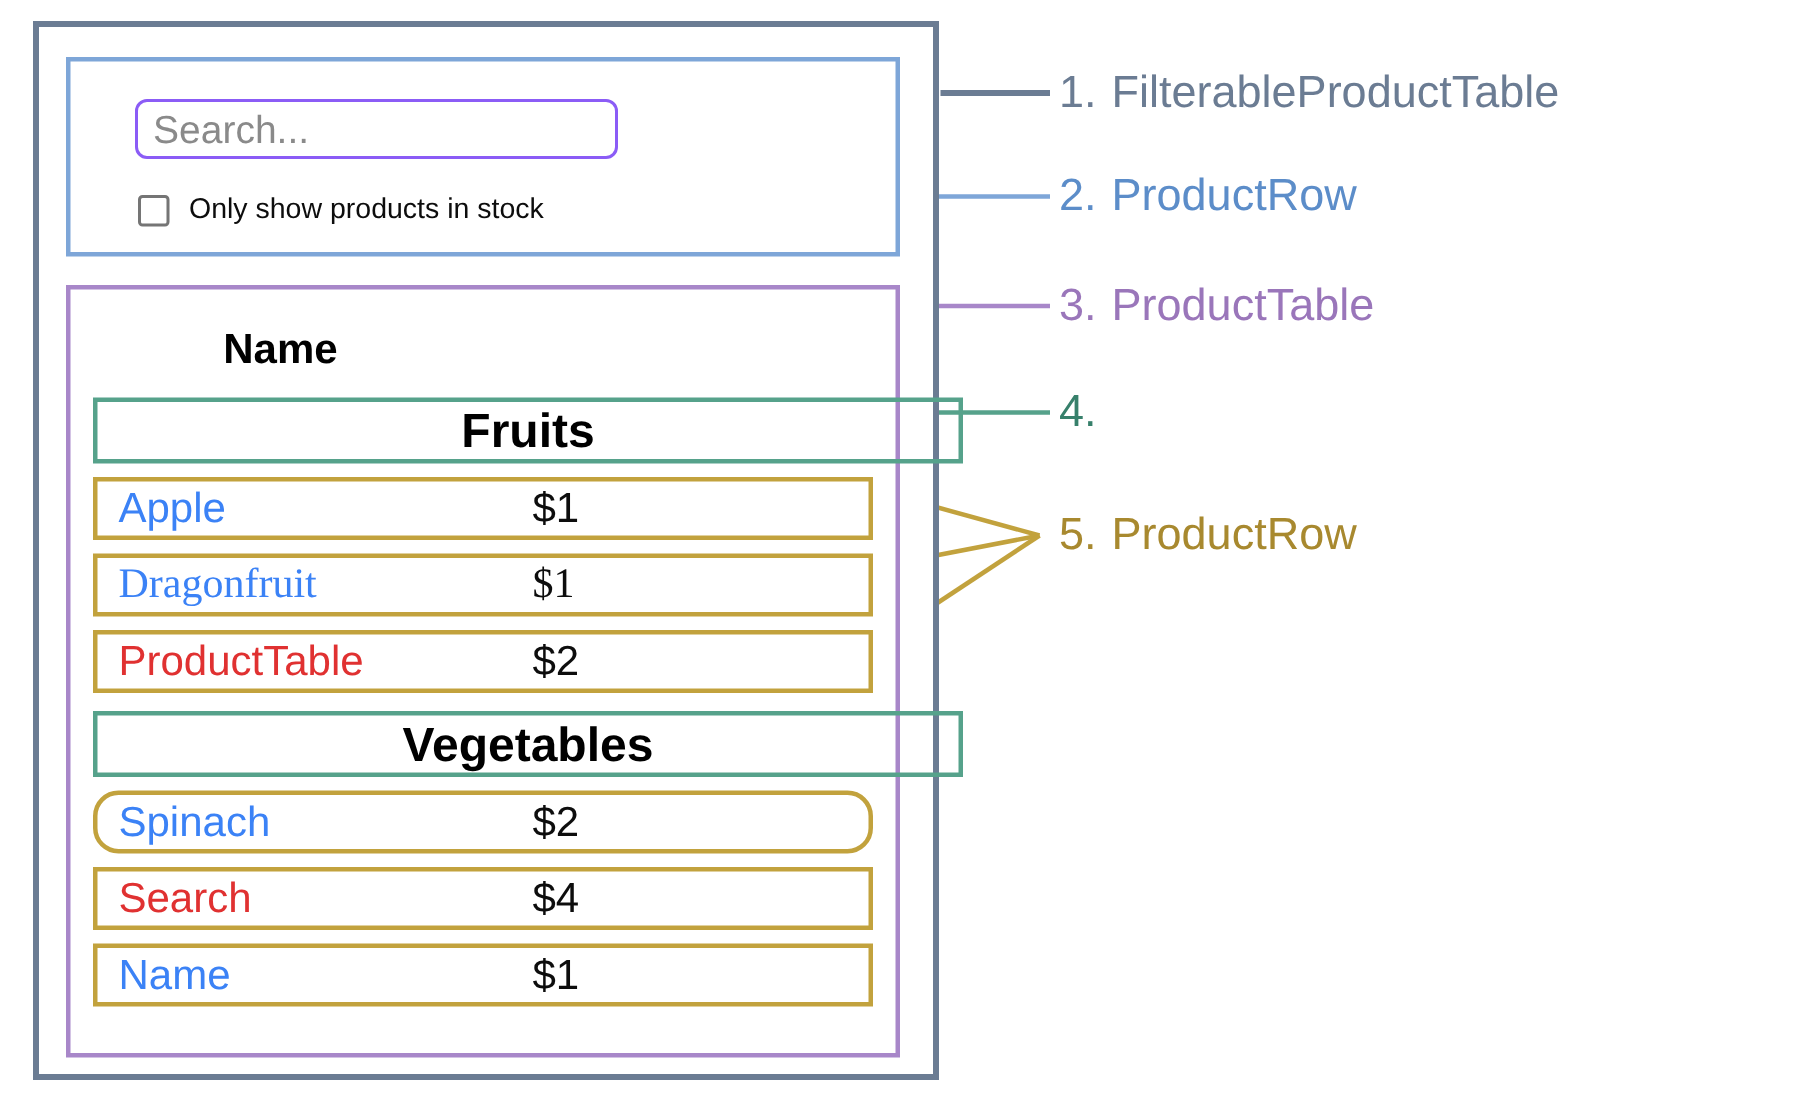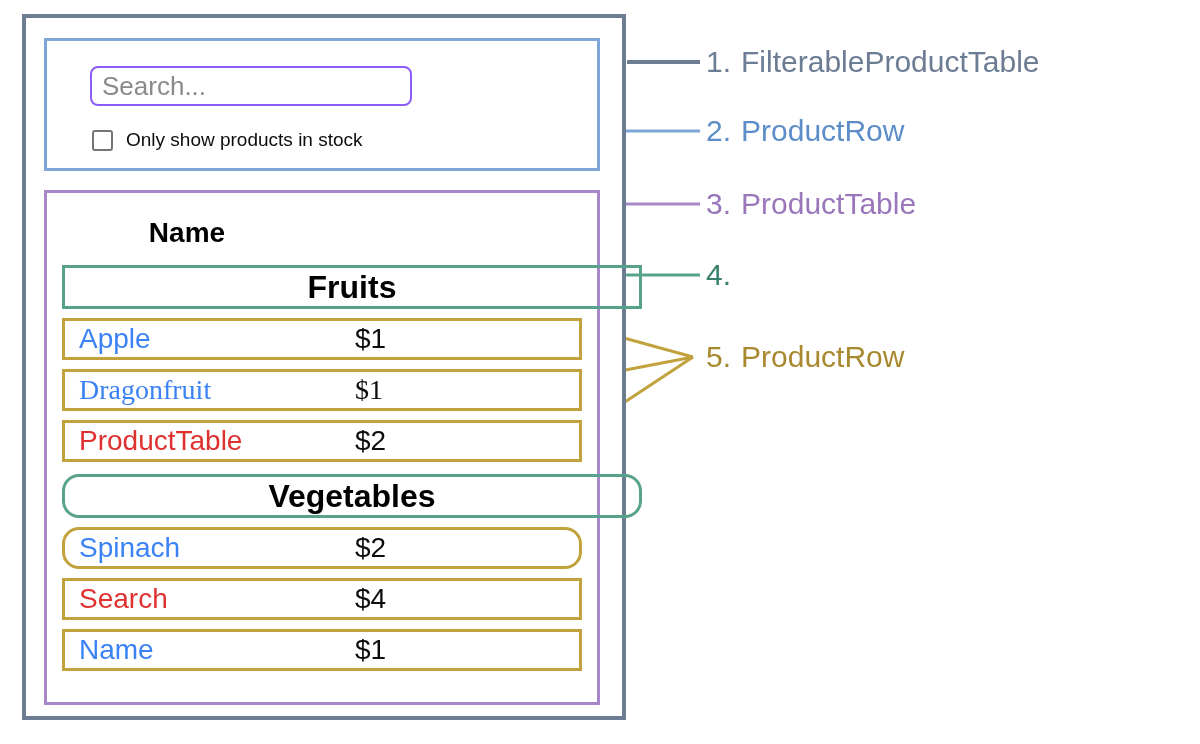--- a/index.html
+++ b/index.html
@@ -114,21 +114,21 @@
       </div>
       <div class="product-row" style="border-color: rgb(194, 162, 61); font-family: Liberation Serif, serif;">
         <span class="p-name">Dragonfruit</span>
         <span class="p-price">$1</span>
       </div>
       <div class="product-row" style="border-color: rgb(194, 162, 61);">
         <span class="p-name out-of-stock">ProductTable</span>
         <span class="p-price">$2</span>
       </div>
 
-      <div class="category-row" style="border-color: rgb(86, 162, 139); border-radius: 17px;">Vegetables</div>
+      <div class="category-row" style="border-color: rgb(86, 162, 139);">Vegetables</div>
 
       <div class="product-row" style="border-color: rgb(194, 162, 61); border-radius: 17px;">
         <span class="p-name">Spinach</span>
         <span class="p-price">$2</span>
       </div>
       <div class="product-row" style="border-color: rgb(194, 162, 61);">
         <span class="p-name out-of-stock">Search</span>
         <span class="p-price">$4</span>
       </div>
       <div class="product-row" style="border-color: rgb(194, 162, 61);">

